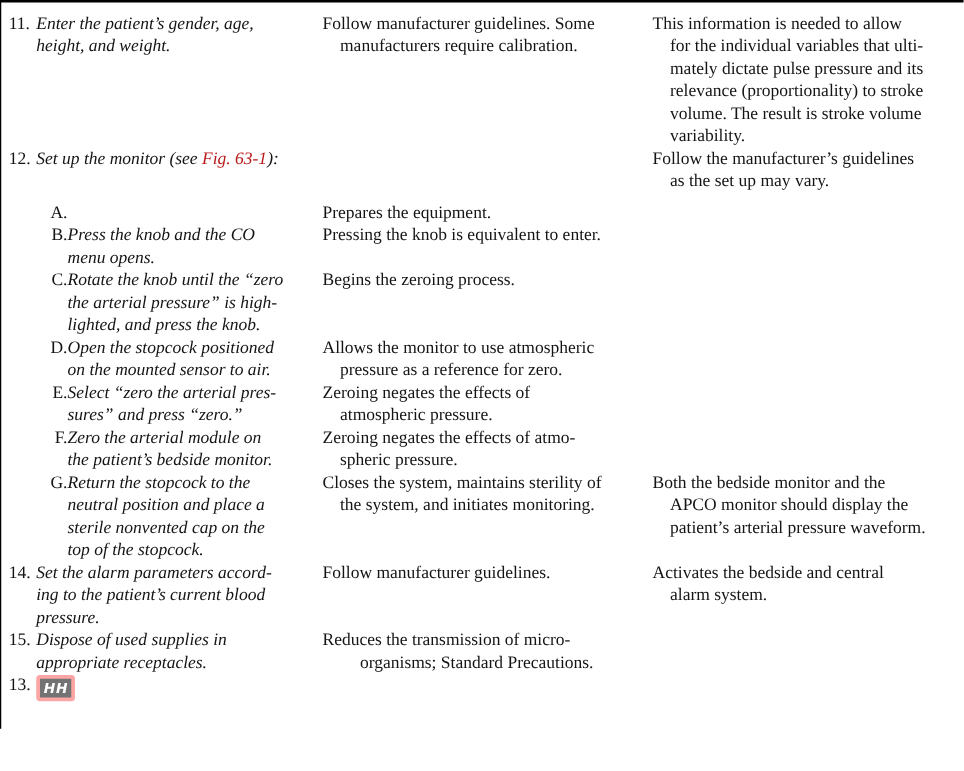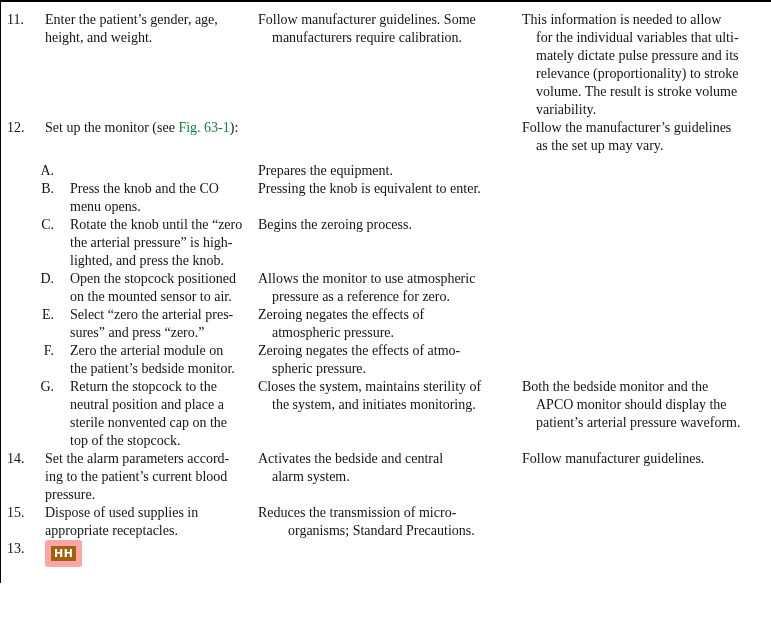--- a/index.html
+++ b/index.html
@@ -25,35 +25,35 @@
     align-items: start;
   }
   .t-row.mb7 { margin-bottom: 7px; }
   .t-row.mb4 { margin-bottom: 4px; }
   .cell { white-space: pre-line; }
   .hang   { padding-left: 14px; text-indent: -14px; }
   .hang-lg{ padding-left: 30px; text-indent: -30px; }
   .stepcell { display: flex; align-items: flex-start; }
   .num { flex: none; width: 22px; }
   .t-row.sub .num { margin-left: 26px; width: 21px; text-align: right; }
-  .txt { flex: 1; margin-left: 16px; white-space: pre-line; }
-  .fig-link { color: #15803d; cursor: pointer; }
+  .txt { flex: 1; margin-left: 0; white-space: pre-line; font-style: italic; }
+  .fig-link { color: #b91c1c; cursor: pointer; }
   .hh-badge {
     display: inline-block;
-    background: #a16207;
+    background: #737373;
     color: #fff;
     font-family: "DejaVu Sans", sans-serif;
     font-weight: bold;
     font-size: 11px;
     line-height: 13px;
     padding: 1px 3px;
     border-radius: 3px;
     letter-spacing: 0.5px;
     vertical-align: -2px;
-    border: 6px solid #fca5a5;
+    border: 3px solid #fca5a5;
   }
 </style>
 </head>
 <body>
 
 <div class="page">
 
   <div class="t-row">
     <div class="stepcell">
       <span class="num">11.</span>
@@ -158,23 +158,23 @@
   </div>
 
 
   <div class="t-row">
     <div class="stepcell">
       <span class="num">14.</span>
       <span class="txt">Set the alarm parameters accord-
 ing to the patient’s current blood
 pressure.</span>
     </div>
+    <div class="cell hang">Follow manufacturer guidelines.</div>
     <div class="cell hang">Activates the bedside and central
 alarm system.</div>
-    <div class="cell hang">Follow manufacturer guidelines.</div>
   </div>
 
   <div class="t-row">
     <div class="stepcell">
       <span class="num">15.</span>
       <span class="txt">Dispose of used supplies in
 appropriate receptacles.</span>
     </div>
     <div class="cell hang-lg">Reduces the transmission of micro-
 organisms; Standard Precautions.</div>

